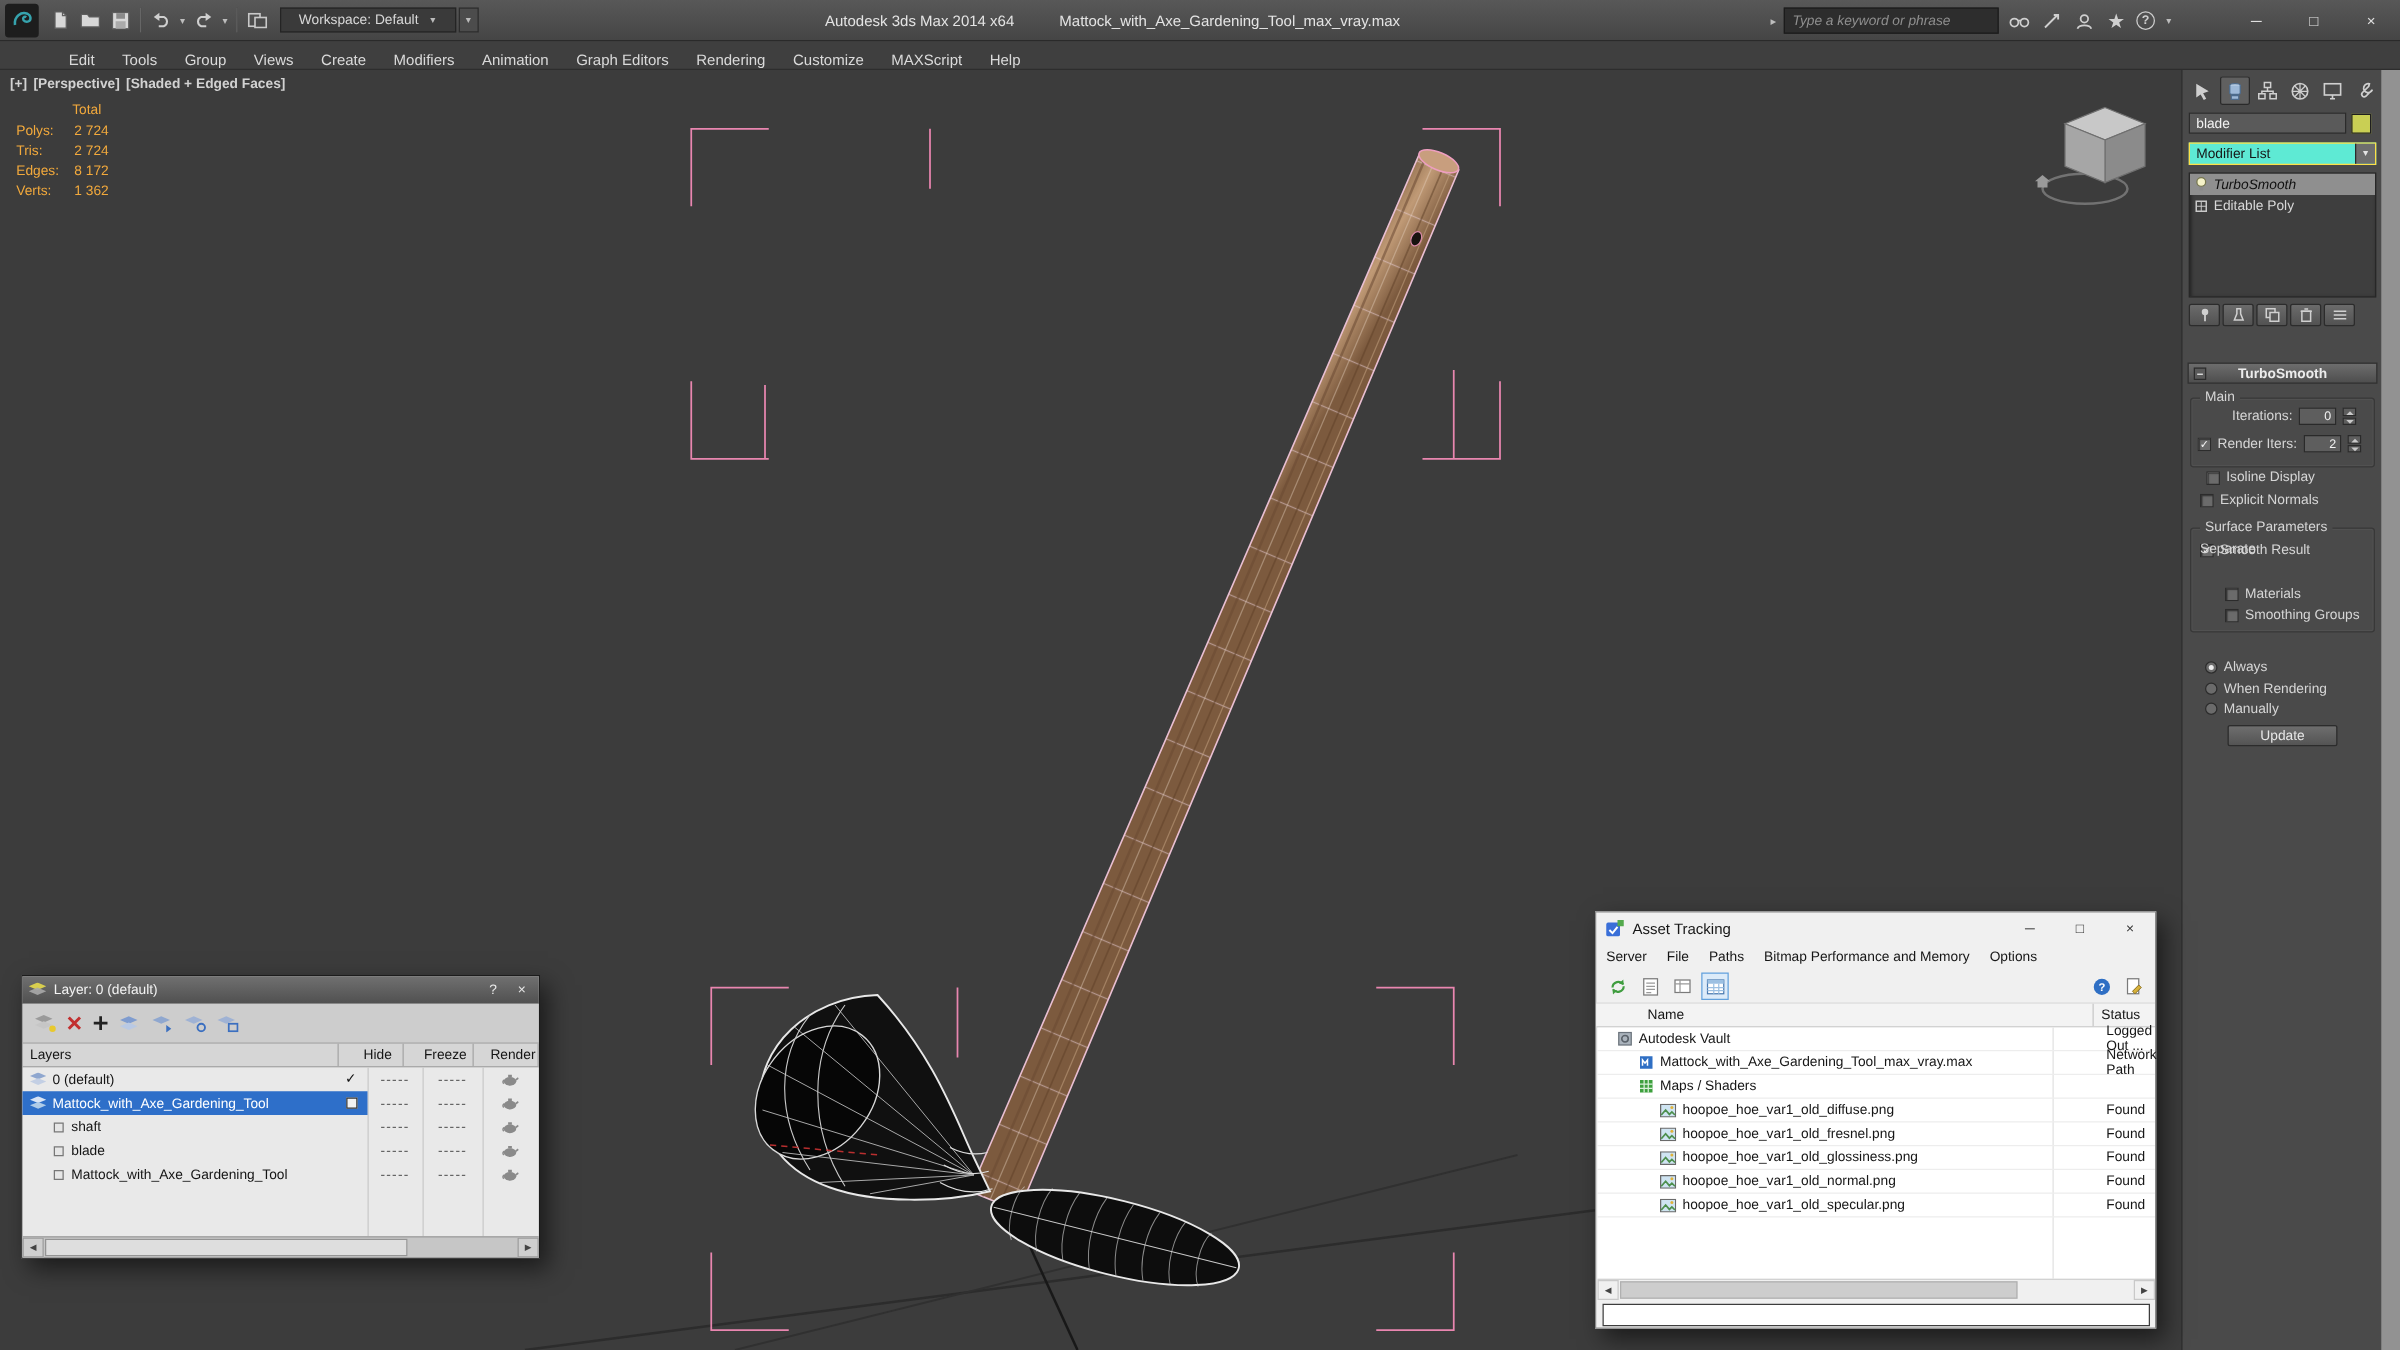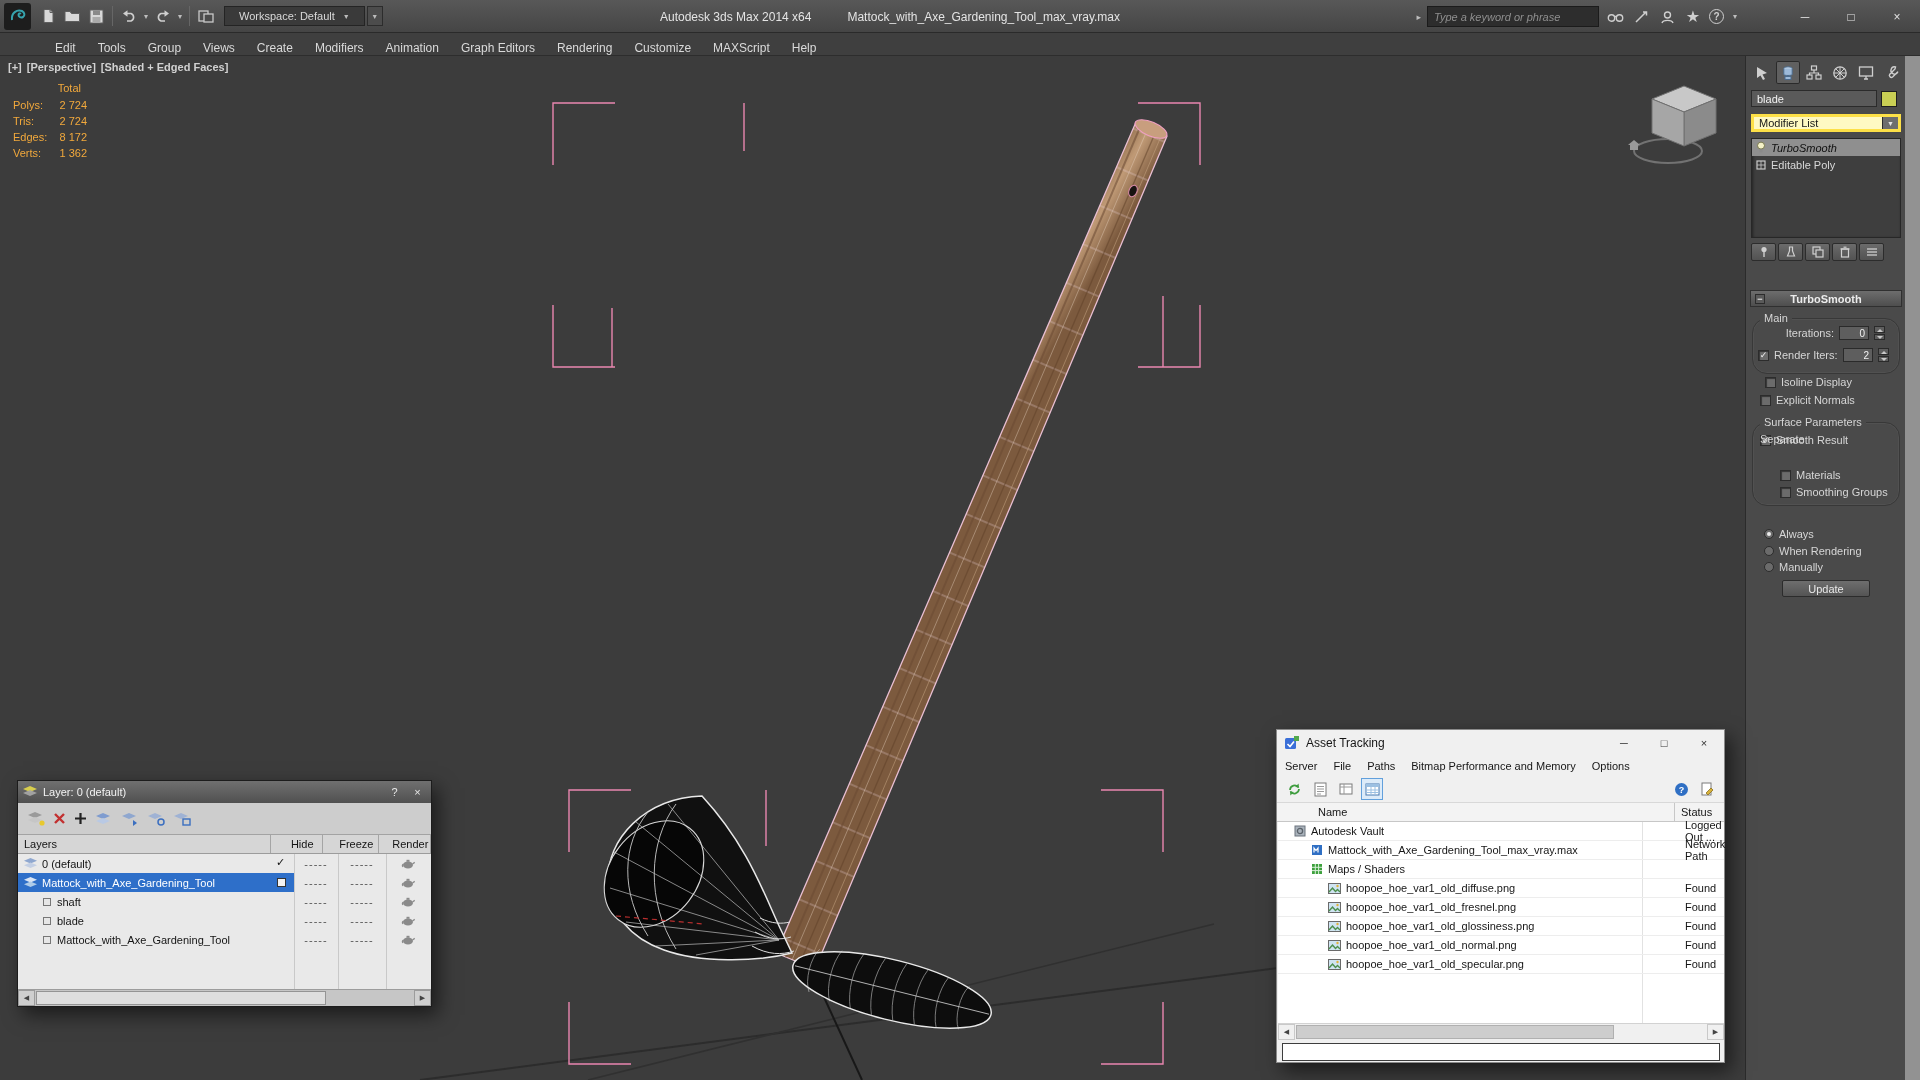--- a/index.html
+++ b/index.html
@@ -57,39 +57,39 @@
   
   .cp { position:absolute; right:15px; top:0; width:160px; height:1024px; background:#4a4a4a;
     border-left:1px solid #2b2b2b; font-size:11px; color:#d6d6d6; }
   .cptabs { position:absolute; left:4px; top:5px; display:flex; gap:2px; }
   .cptab { width:24px; height:23px; display:flex; align-items:center; justify-content:center; border-radius:2px; }
   .cptab.active { background:#606060; box-shadow:inset 0 0 0 1px #2a2a2a; }
   .namerow { position:absolute; left:5px; top:34px; display:flex; align-items:center; gap:4px; }
   .objname { width:126px; height:17px; background:#5a5a5a; border:1px solid #2b2b2b;
     color:#f3f3f3; display:flex; align-items:center; padding:0 5px; }
   .sw { width:16px; height:16px; background:#c9cf54; border:1px solid #1f1f1f; }
-  .modlist { position:absolute; left:5px; top:58px; width:150px; height:18px; background:#fef9c3;
-    border:3px solid #fde047; display:flex; align-items:center; color:#161616; }
+  .modlist { position:absolute; left:5px; top:58px; width:150px; height:18px; background:#5eead4;
+    border:1px solid #fde047; display:flex; align-items:center; color:#161616; }
   .modlist .lbl { flex:1; padding-left:5px; }
   .modlist .arr { width:16px; height:100%; background:#6e6e6e; border-left:1px solid #2b2b2b;
     display:flex; align-items:center; justify-content:center; font-size:7px; color:#e4e4e4; }
   .stack { position:absolute; left:5px; top:82px; width:150px; height:100px; background:#3e3e3e;
     border:1px solid #272727; box-shadow:inset 1px 1px 3px rgba(0,0,0,.45); }
   .stkrow { height:17px; display:flex; align-items:center; gap:5px; padding-left:4px; color:#d8d8d8; }
   .stkrow.sel { background:#8f8f8f; color:#101010; font-style:italic; }
   .stackbtns { position:absolute; left:5px; top:187px; display:flex; gap:2px; }
   .sbtn { width:25px; height:18px; background:linear-gradient(#6b6b6b,#525252); border:1px solid #2c2c2c;
     border-radius:2px; display:flex; align-items:center; justify-content:center; }
   .rhead { position:absolute; left:4px; width:152px; top:234px; height:17px;
     background:linear-gradient(#6d6d6d,#4e4e4e); border:1px solid #303030; display:flex;
     align-items:center; justify-content:center; font-weight:bold; color:#ececec; }
   .rhead .minus { position:absolute; left:4px; top:3px; width:10px; height:10px; background:#5a5a5a;
     border:1px solid #2c2c2c; font-size:9px; line-height:8px; text-align:center; color:#e8e8e8; }
   .group { position:absolute; left:6px; width:148px; border:1px solid #383838;
-    box-shadow:inset 0 0 0 1px rgba(255,255,255,.04); border-radius:15px; }
+    box-shadow:inset 0 0 0 1px rgba(255,255,255,.04); border-radius:3px; }
   .glabel { position:absolute; top:-7px; left:7px; background:#4a4a4a; padding:0 4px; font-size:11px; }
   .cprow { position:absolute; display:flex; align-items:center; gap:5px; }
   .cb { width:11px; height:11px; background:#6b6b6b; border:1px solid #2c2c2c; flex:none;
     box-shadow:inset 1px 1px 1px rgba(0,0,0,.5); display:flex; align-items:center; justify-content:center;
     font-size:9px; color:#f2f2f2; line-height:1; }
   .rad { width:10px; height:10px; border-radius:50%; background:#6b6b6b; border:1px solid #2c2c2c;
     flex:none; position:relative; }
   .rad.on::after { content:""; position:absolute; inset:2px; border-radius:50%; background:#ececec; }
   .val { width:30px; height:14px; background:#5e5e5e; border:1px solid #2a2a2a; color:#f2f2f2;
     font-size:10px; display:flex; align-items:center; justify-content:flex-end; padding:0 3px; }

